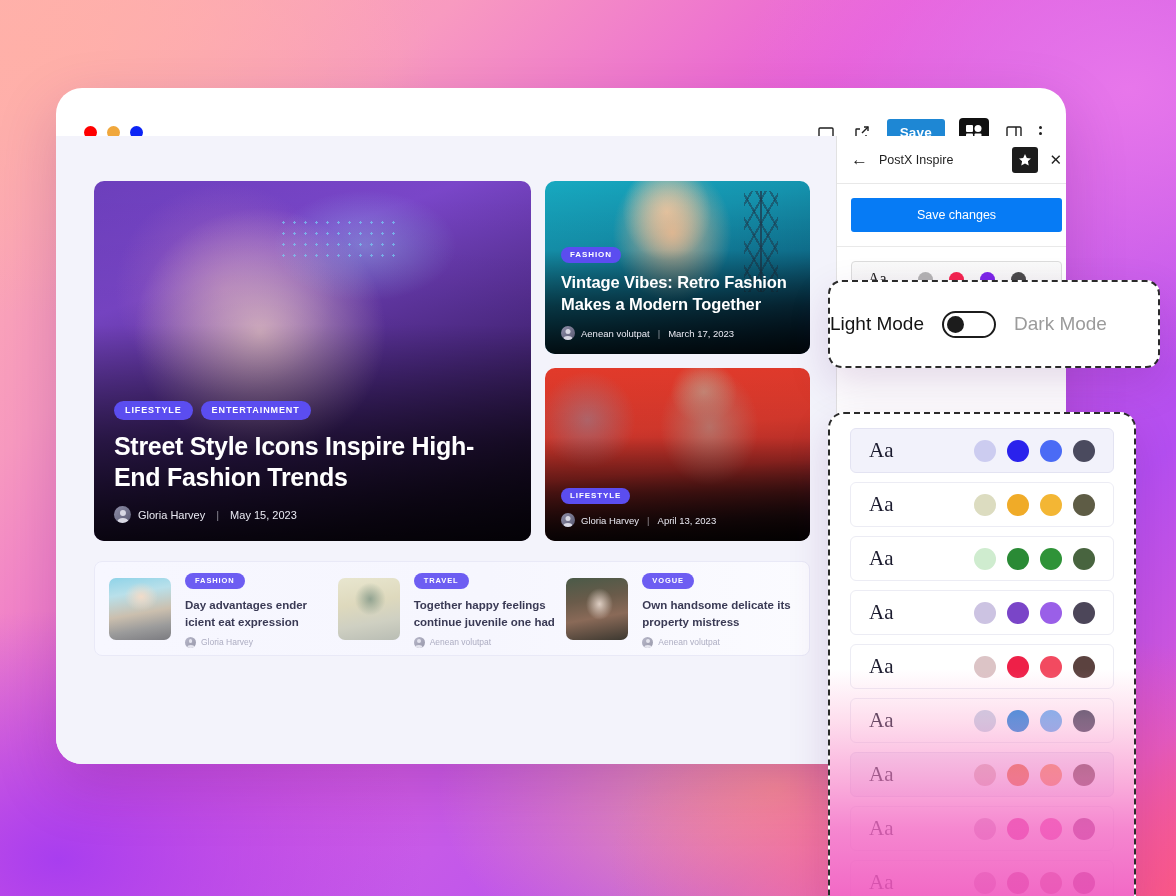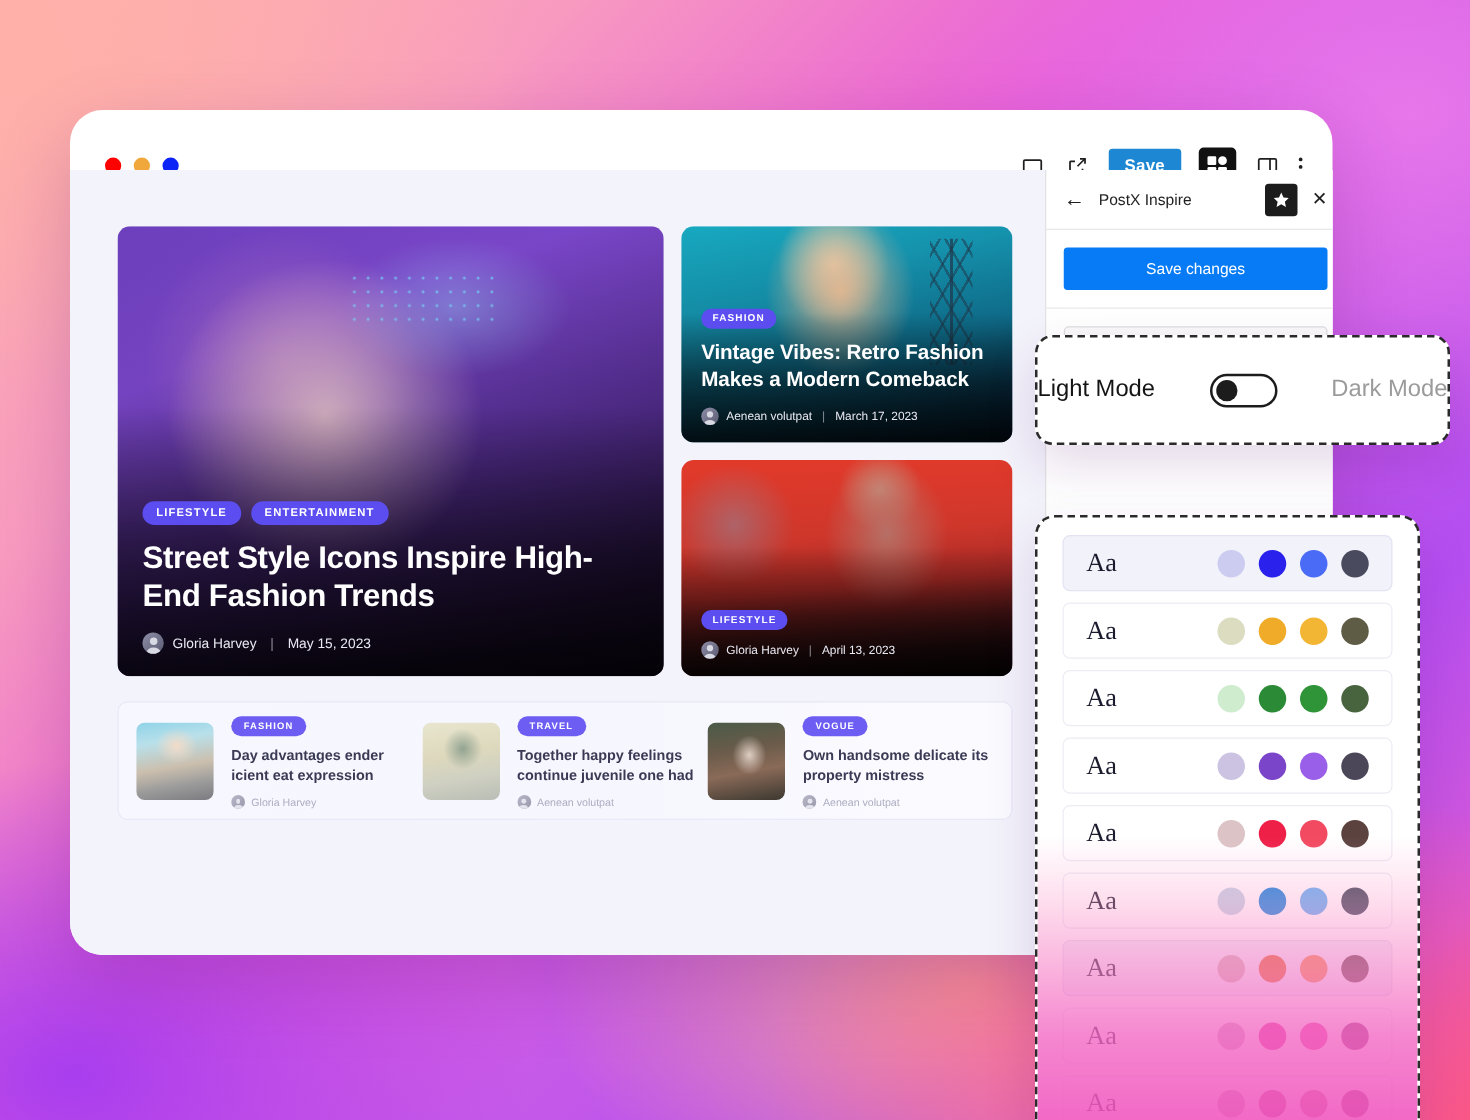--- a/index.html
+++ b/index.html
@@ -172,24 +172,24 @@
   .panel-sample {
     margin: 14px; height: 36px; background: linear-gradient(#fafafa,#f1f1f1);
     border: 1px solid #dcdcdc; border-radius: 4px;
     display: flex; align-items: center; padding: 0 16px; gap: 16px;
   }
   .panel-sample .aa { font-family: "Liberation Serif", serif; font-size: 16px; color: #222; width: 34px; }
   .panel-sample .sw { width: 15px; height: 15px; border-radius: 50%; }
 
   
   .mode-card {
-    position: absolute; left: 828px; top: 268px; width: 332px; height: 88px;
+    position: absolute; left: 828px; top: 280px; width: 332px; height: 88px;
     background: #fff; border-radius: 14px;
     border: 2px dashed #2a2a2a;
-    display: flex; align-items: center; justify-content: space-between; gap: 18px;
+    display: flex; align-items: center; justify-content: flex-start; gap: 18px;
     box-shadow: 0 16px 40px rgba(90,20,110,0.16);
   }
   .mode-label { font-size: 19px; color: #141414; }
   .mode-label.off { color: #9b9b9b; }
   .switch {
     width: 54px; height: 27px; border-radius: 14px;
     border: 2px solid #1c1c1c; background: #fff; position: relative; cursor: pointer;
   }
   .switch .knob { position: absolute; left: 3px; top: 3px; width: 17px; height: 17px;
     border-radius: 50%; background: #1c1c1c; }
@@ -304,21 +304,21 @@
 
         <div class="card small">
           <div class="img teal-img">
               <span class="tower"></span>
             </div>
           <div class="scrim"></div>
           <div class="body">
             <div class="tags">
               <span class="tag">FASHION</span>
             </div>
-            <h2>Vintage Vibes: Retro Fashion Makes a Modern Comeback</h2>
+            <h2>Vintage Vibes: Retro Fashion Makes a Modern Together</h2>
             <div class="meta">
               <span class="avatar"></span>
               <span>Aenean volutpat</span>
               <span class="sep">|</span>
               <span>March 17, 2023</span>
             </div>
           </div>
         </div>
 
         <div class="card small">

